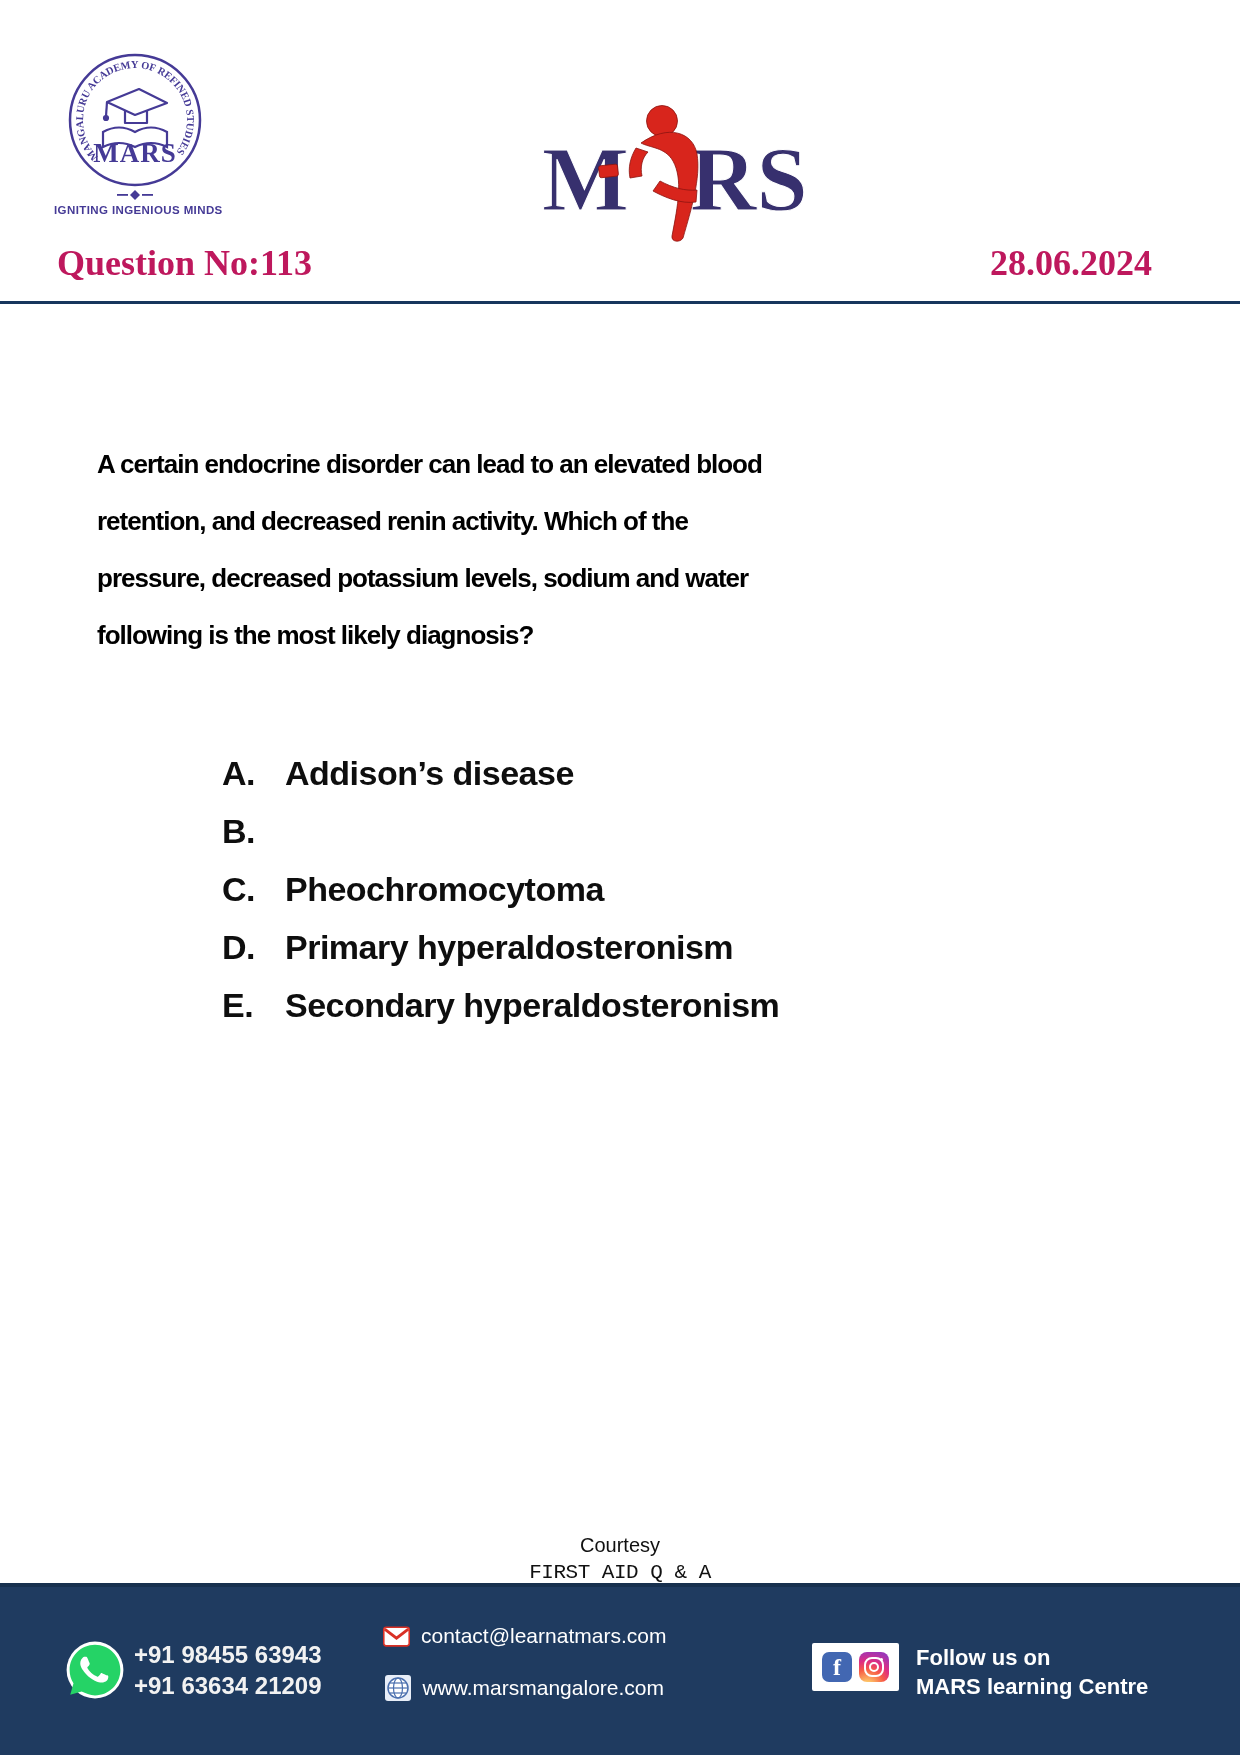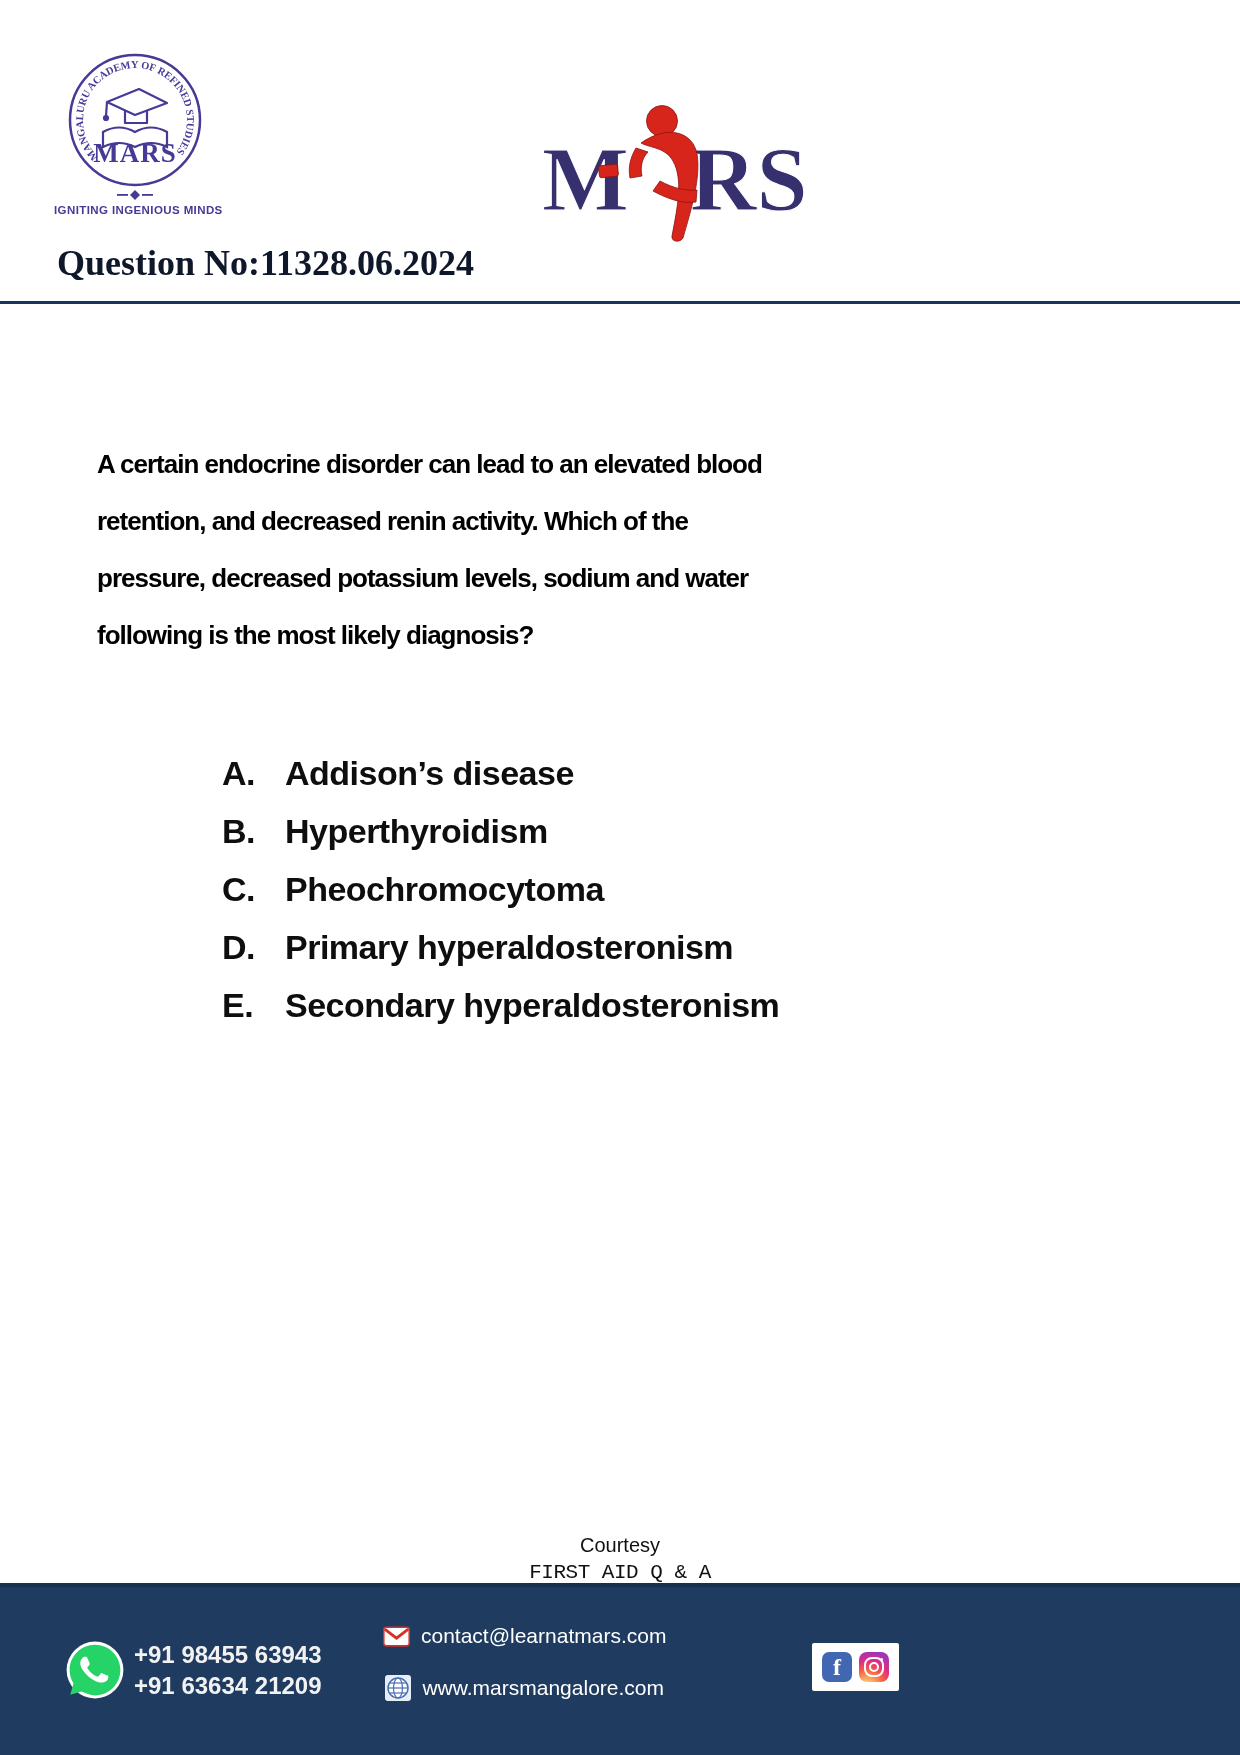--- a/index.html
+++ b/index.html
@@ -15,23 +15,23 @@
   .seal svg { display:block; margin:0 auto; }
   .seal-tagline {
     margin-top:2px; font-size:11.5px; font-weight:bold; letter-spacing:0.4px;
     color:#453a96; white-space:nowrap;
   }
   .center-logo { position:absolute; left:540px; top:88px; width:272px; height:155px; }
 
   
   .header-row {
     position:absolute; left:57px; right:88px; top:242px;
-    display:flex; justify-content:flex-start; align-items:baseline;
+    display:flex; justify-content:space-between; align-items:baseline;
     font-family:"Liberation Serif", serif; font-weight:bold;
-    font-size:36px; color:#0f172a;
+    font-size:36px; color:#be185d;
   }
   .header-divider {
     position:absolute; left:0; right:0; top:301px; height:3px; background:#17365d;
   }
 
   
   .question-block {
     position:absolute; left:97px; top:436px; width:1010px;
     font-size:26px; font-weight:bold; letter-spacing:-1px;
     line-height:57px; color:#000000;
@@ -130,21 +130,20 @@
     <div>following is the most likely diagnosis?</div>
   </div>
 
   <div class="options-block">
     <div class="option-row">
       <span class="option-letter">A.</span>
       <span>Addison’s disease</span>
     </div>
     <div class="option-row">
       <span class="option-letter">B.</span>
-      <span>Hyperthyroidism</span>
     </div>
     <div class="option-row">
       <span class="option-letter">C.</span>
       <span>Pheochromocytoma</span>
     </div>
     <div class="option-row">
       <span class="option-letter">D.</span>
       <span>Primary hyperaldosteronism</span>
     </div>
     <div class="option-row">
@@ -193,16 +192,20 @@
 
     <div class="social-group">
       <div class="social-box">
         <div class="fb-icon">f</div>
         <div class="ig-icon">
           <span class="ig-body"></span>
           <span class="ig-lens"></span>
           <span class="ig-dot"></span>
         </div>
       </div>
+      <div class="follow-text">
+        <div>Follow us on</div>
+        <div>MARS learning Centre</div>
+      </div>
     </div>
 
   </div>
 </div>
 
 </body></html>

